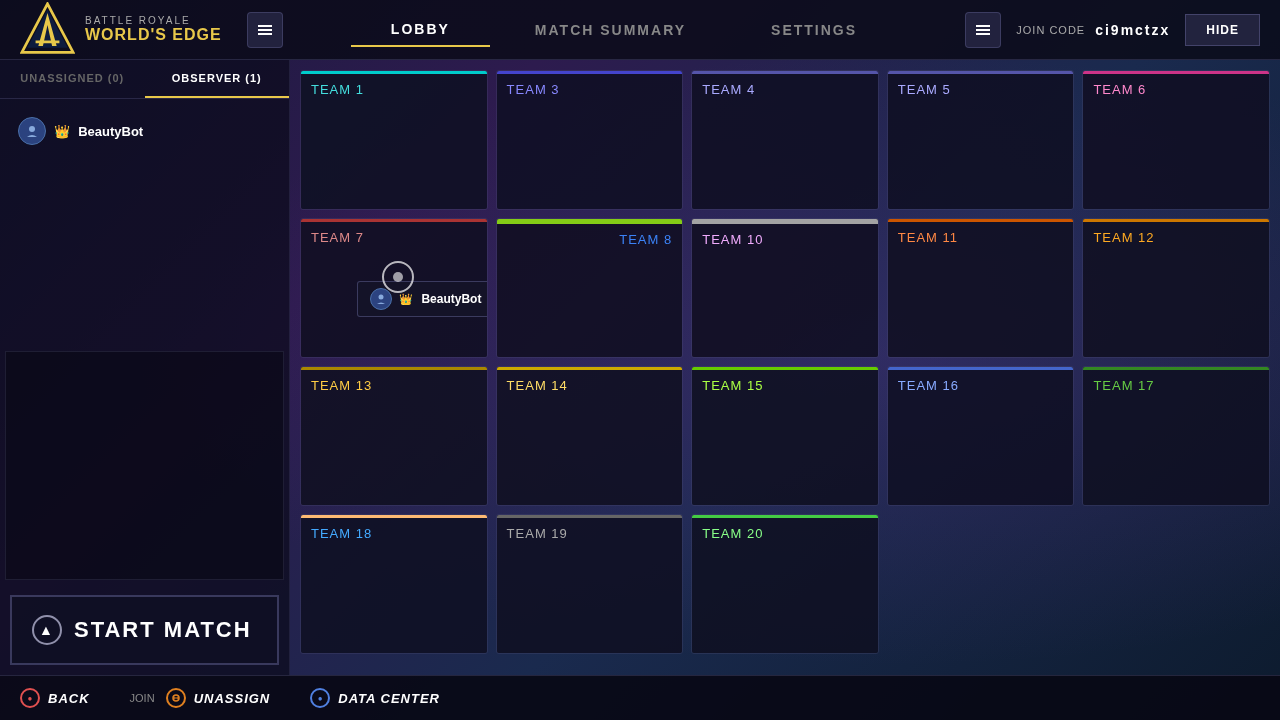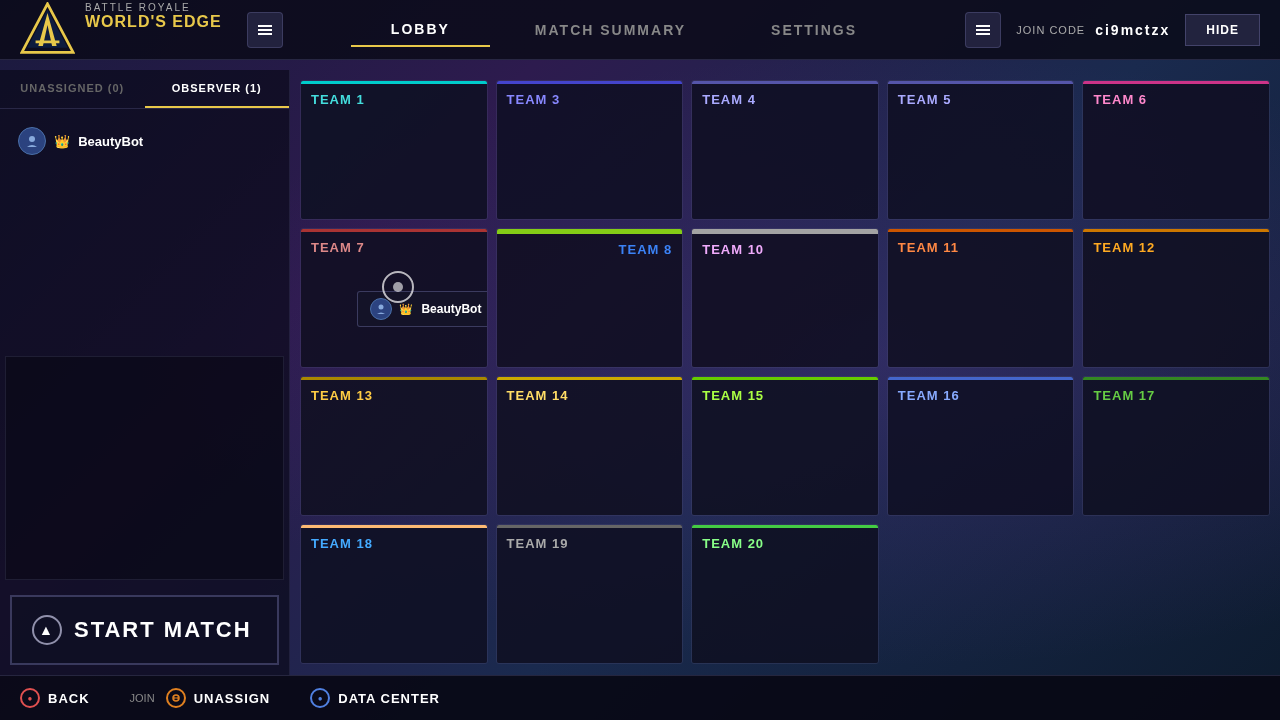--- a/index.html
+++ b/index.html
@@ -44,20 +44,21 @@
       align-items: center;
       height: 60px;
       background: rgba(10, 10, 25, 0.85);
       border-bottom: 1px solid rgba(100, 100, 150, 0.3);
       padding: 0 20px;
       gap: 15px;
     }
 
     .apex-logo-container {
       display: flex;
+      align-items: center;
       gap: 10px;
       margin-right: 10px;
     }
 
     .apex-logo {
       width: 55px;
       height: 55px;
       position: relative;
     }
 
@@ -151,21 +152,20 @@
       letter-spacing: 1px;
       cursor: pointer;
       text-transform: uppercase;
     }
 
     
     .content-area {
       display: flex;
       flex: 1;
       overflow: hidden;
-      margin-top: 10px;
     }
 
     
     .sidebar {
       width: 290px;
       background: rgba(10, 10, 25, 0.7);
       border-right: 1px solid rgba(100, 100, 150, 0.2);
       display: flex;
       flex-direction: column;
       padding: 0;
@@ -308,20 +308,21 @@
       border-color: #5080e0;
       color: #5080e0;
     }
 
     .bottom-action-label {
       color: white;
       font-size: 13px;
       font-weight: bold;
       letter-spacing: 1px;
       text-transform: uppercase;
+      font-style: italic;
     }
 
     .hold-label {
       color: #888;
       font-size: 11px;
       margin-right: -5px;
     }
 
     
     .teams-grid-area {
@@ -348,21 +349,21 @@
     .team-card-inner {
       width: 100%;
       height: 100%;
       background: rgba(15, 15, 35, 0.85);
       position: relative;
     }
 
     .team-card-header {
       padding: 8px 10px;
       font-size: 13px;
-      font-weight: bold;
+      font-weight: normal;
       letter-spacing: 1px;
       text-transform: uppercase;
       position: relative;
       z-index: 2;
     }
 
     .team-card-bg {
       position: absolute;
       top: 0;
       left: 0;

